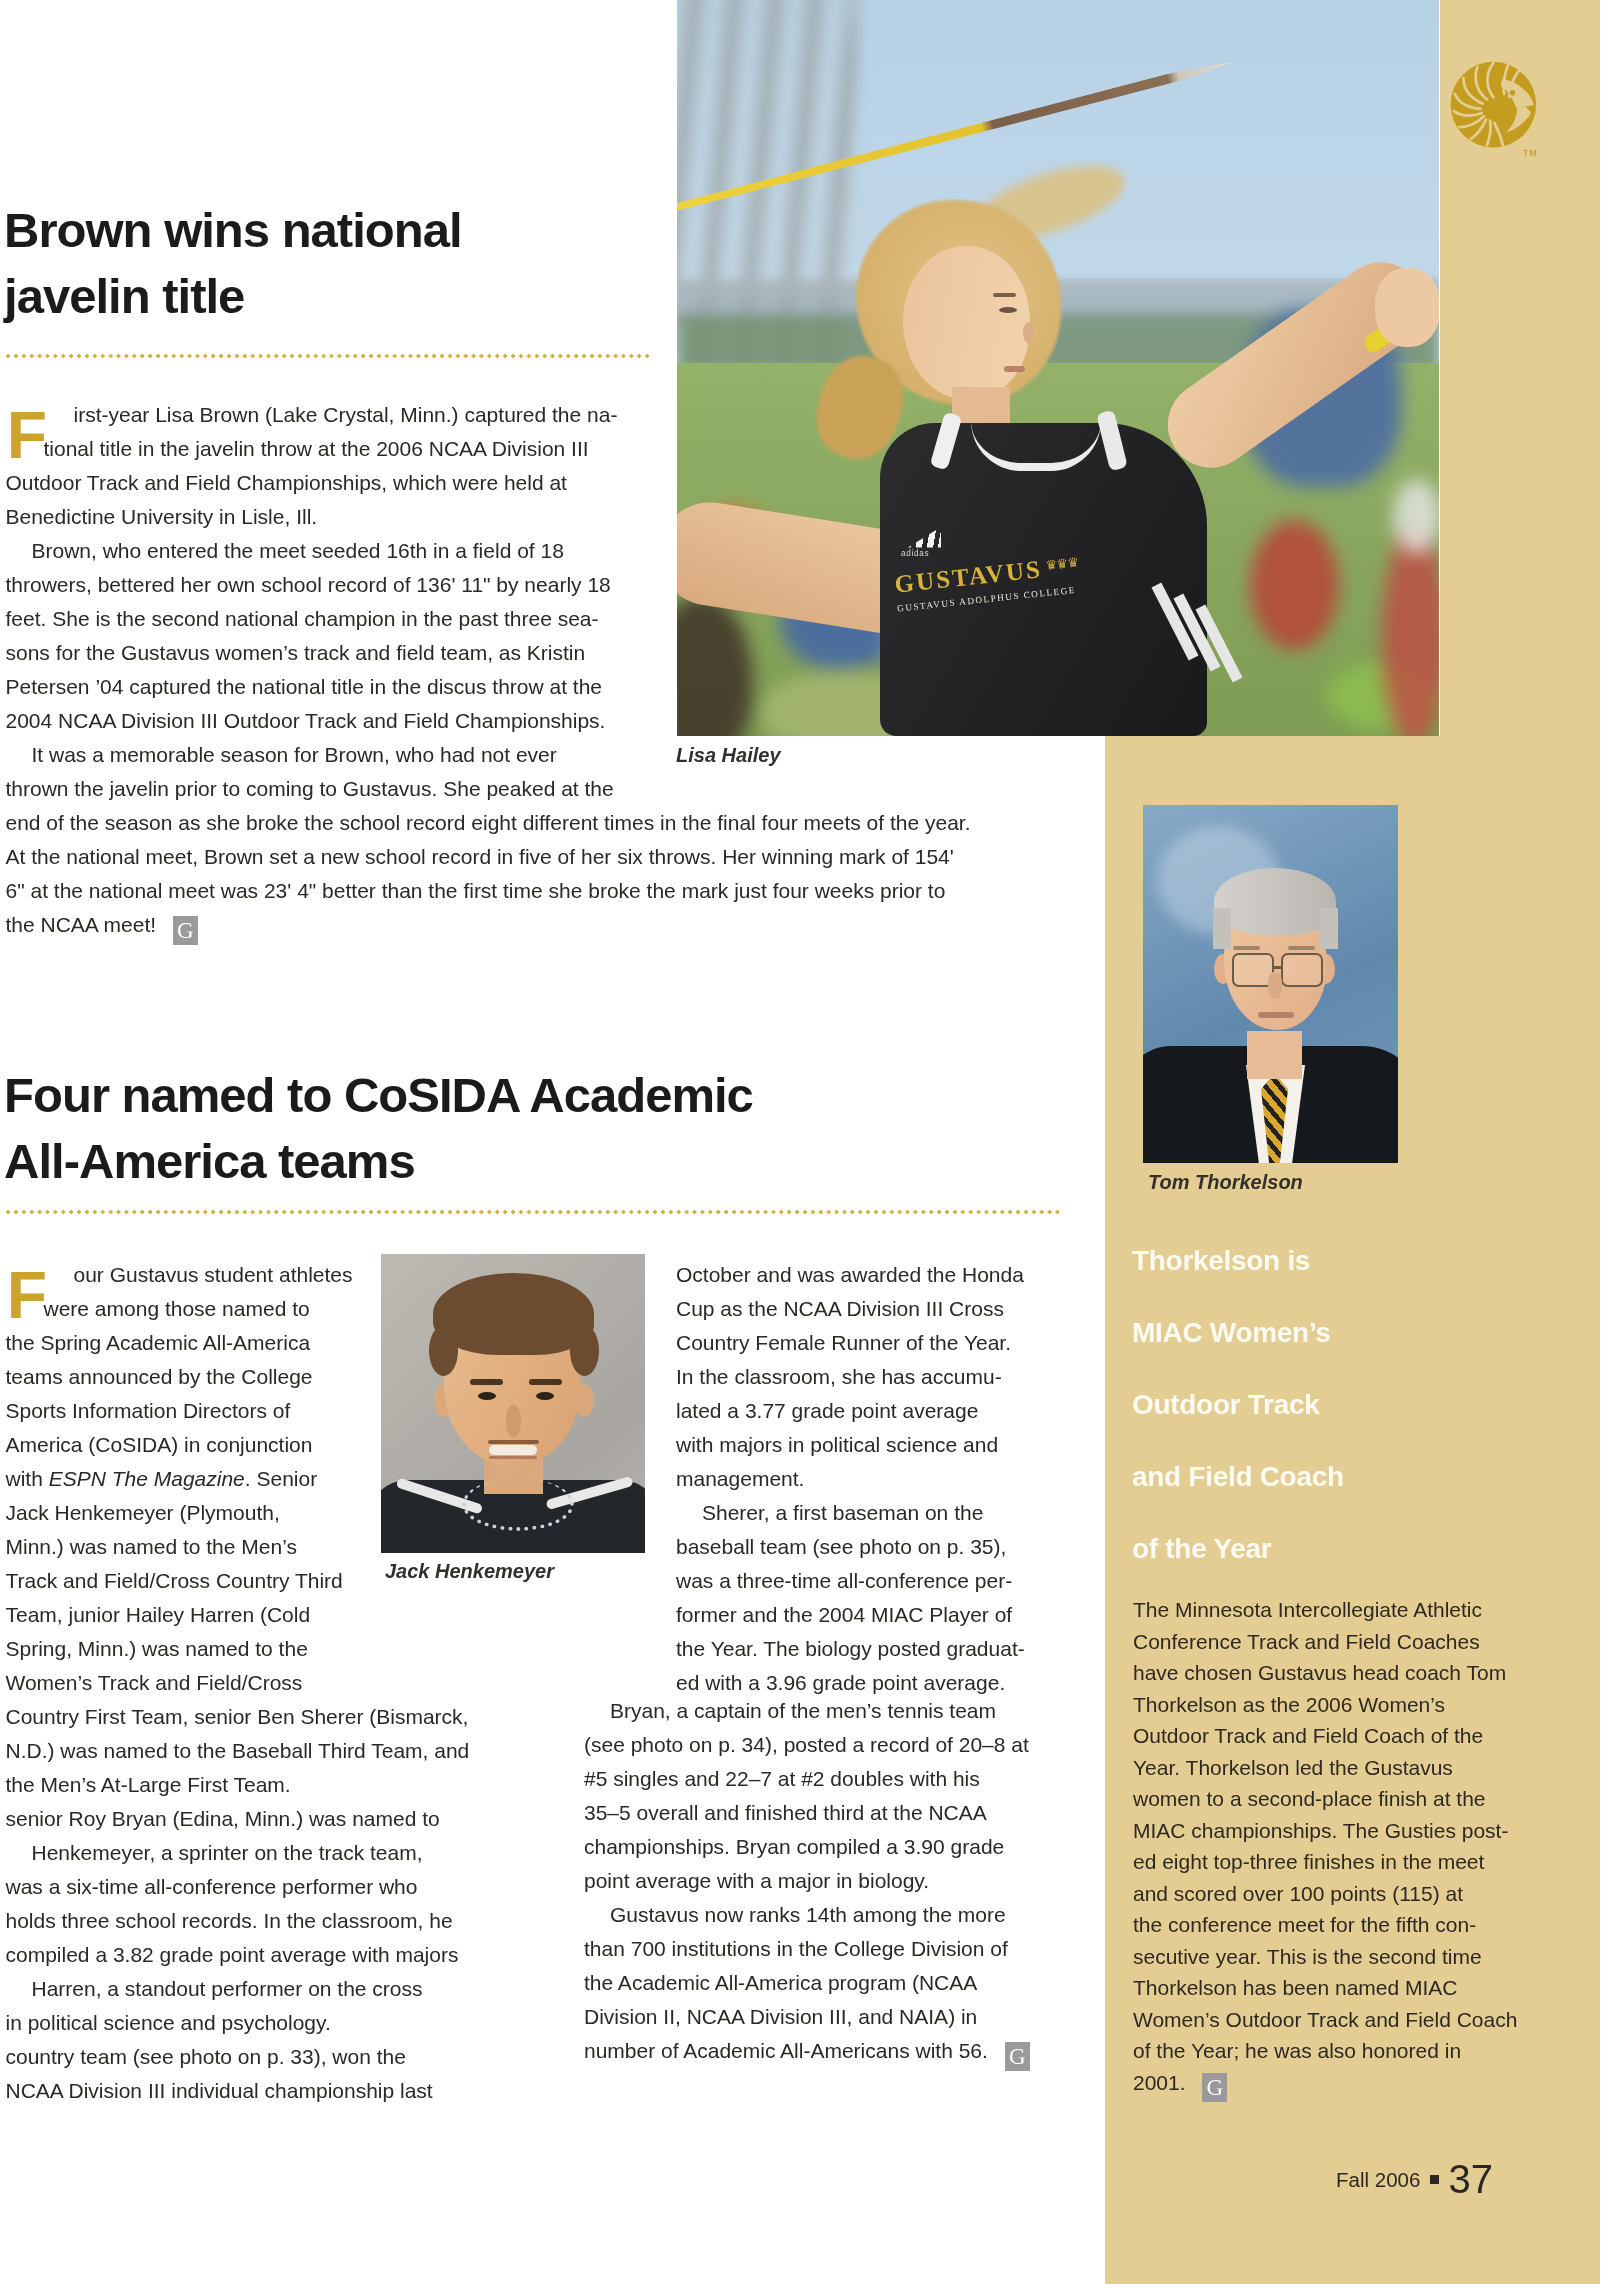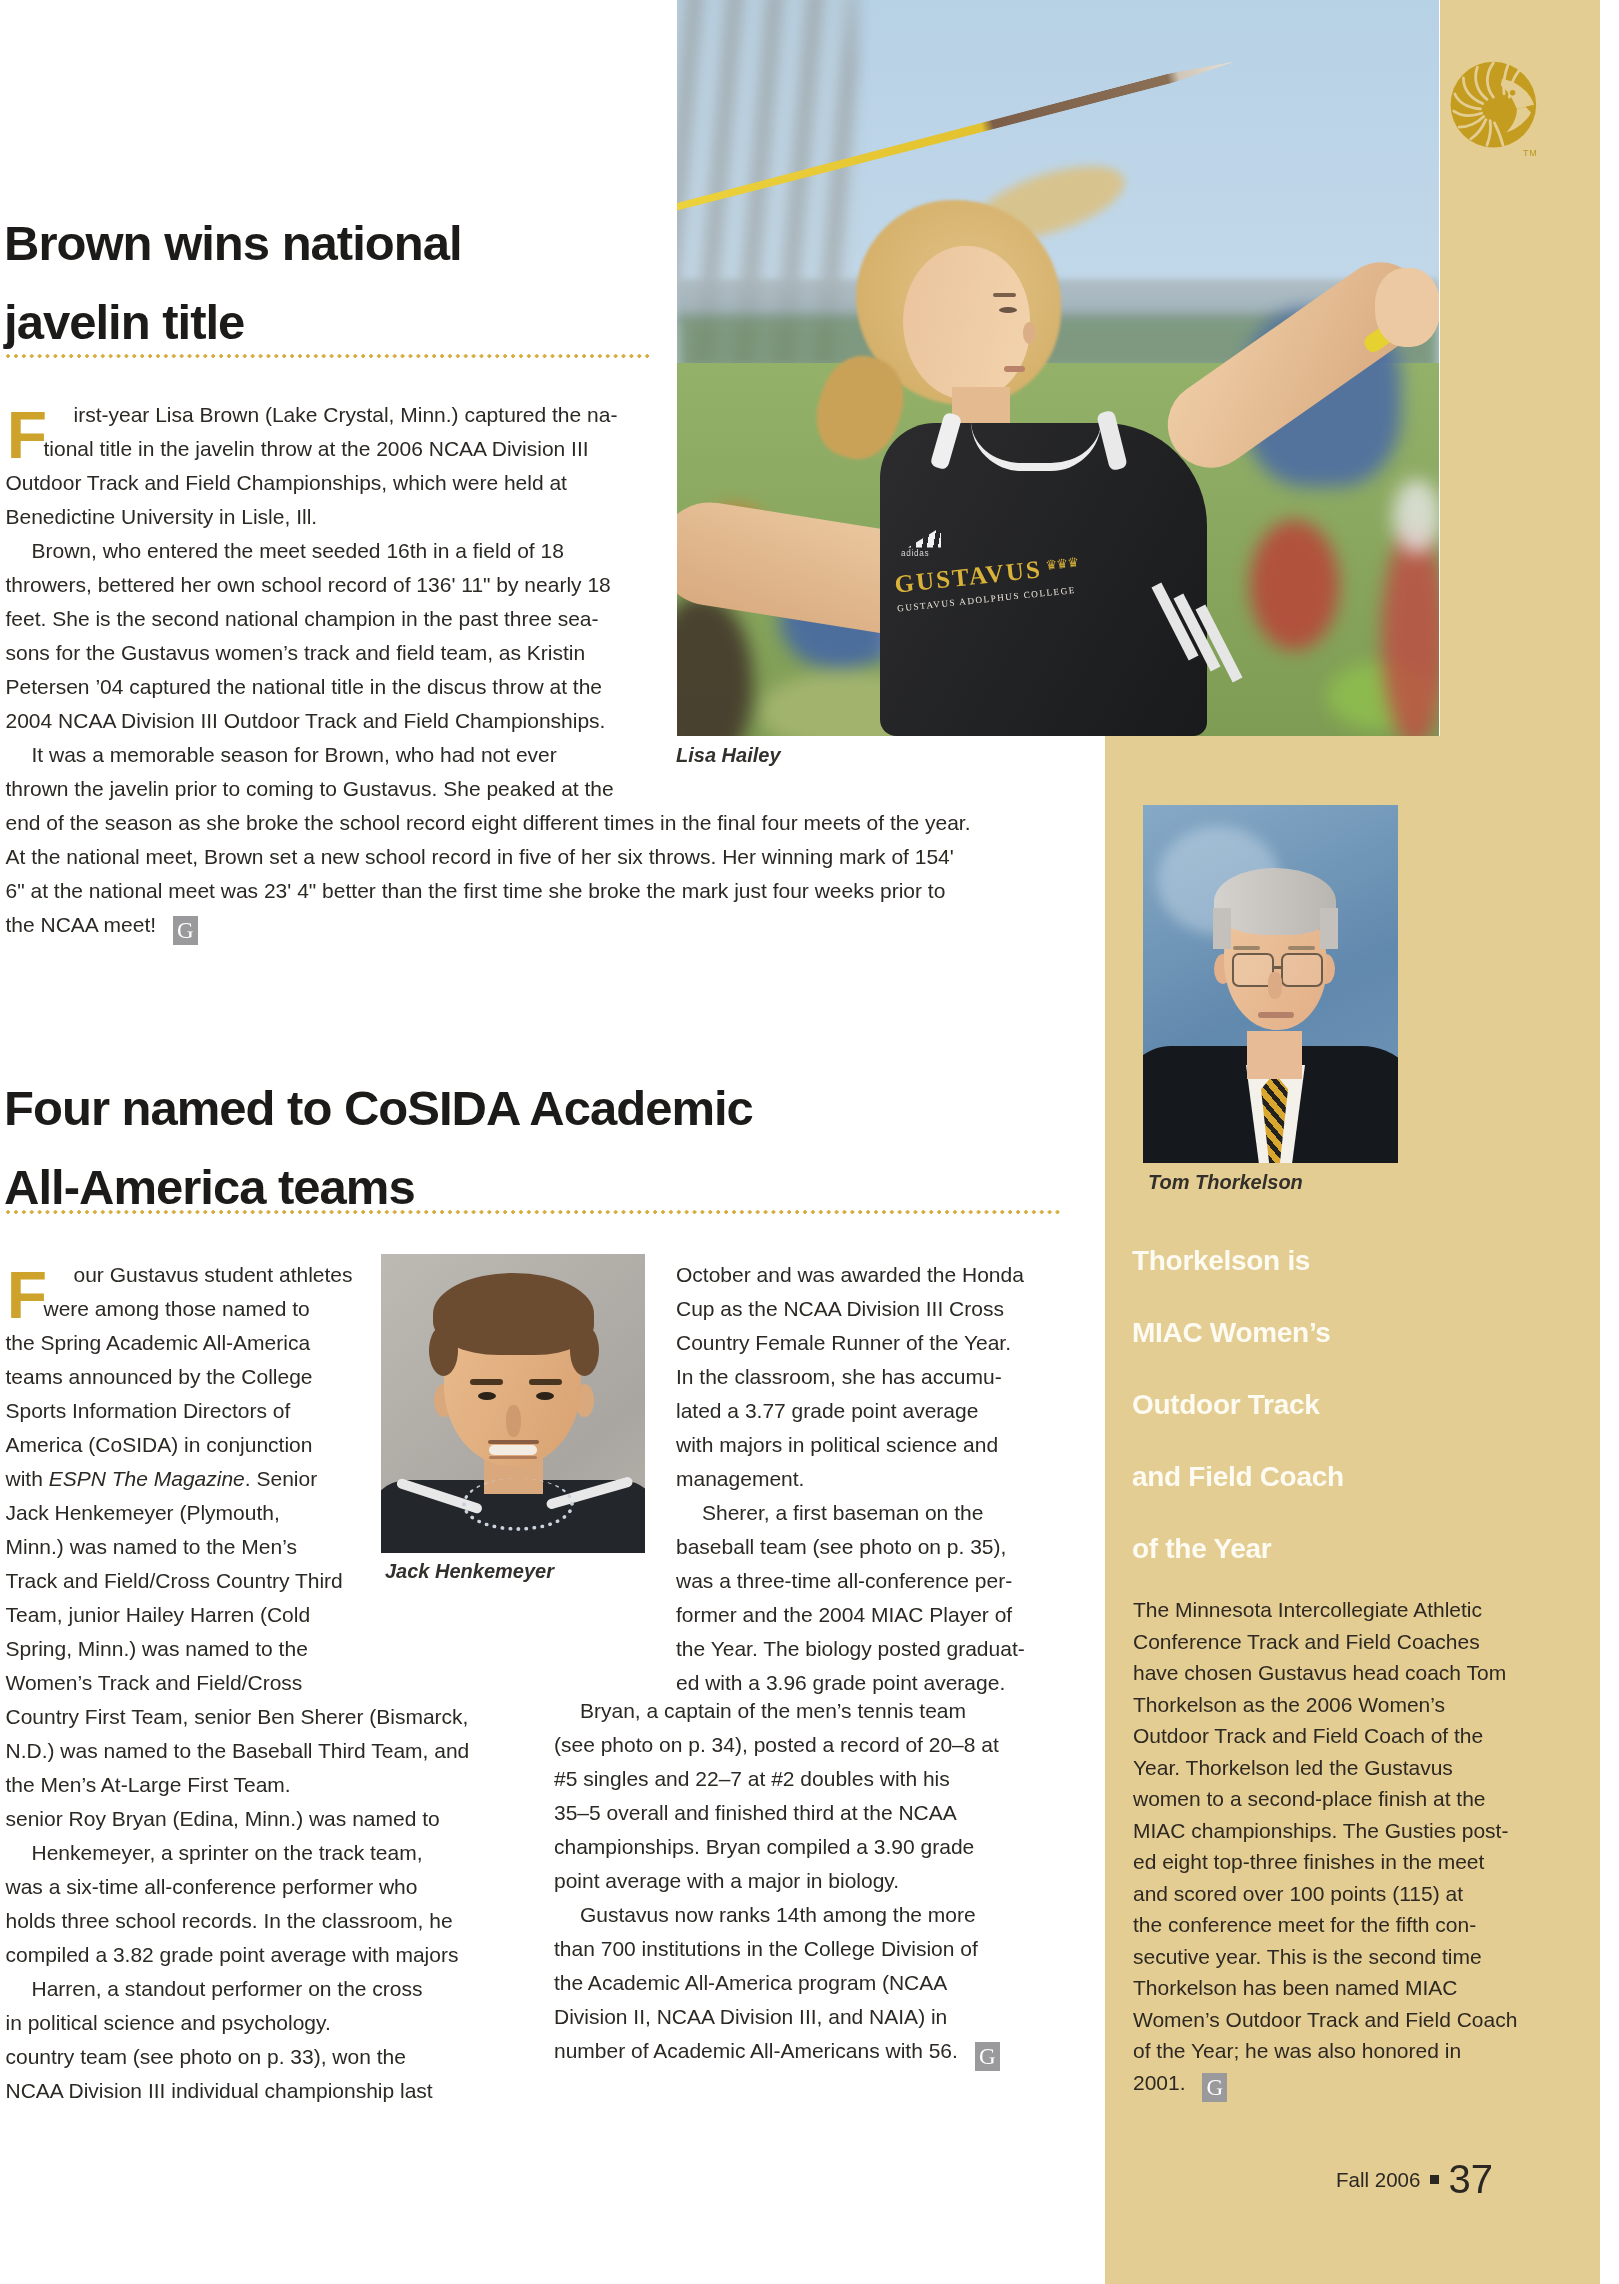--- a/index.html
+++ b/index.html
@@ -6,21 +6,21 @@
   .page{position:relative;width:1600px;height:2284px;background:#ffffff;overflow:hidden;
         font-family:"Liberation Sans",sans-serif;color:#2a2723;}
   .abs{position:absolute;}
 
   
   .tan-strip{left:1440px;top:0;width:180px;height:739px;background:#e4cd92;}
   .tan-panel{left:1105px;top:736px;width:515px;height:1548px;background:#e4cd92;}
 
   
   .headline{font-size:49px;line-height:66px;font-weight:700;letter-spacing:-1px;color:#1d1b19;}
-  .headline .tline{white-space:nowrap;margin-top:13px;}
+  .headline .tline{white-space:nowrap;}
 
   
   .dotted{height:4.1px;background-image:radial-gradient(circle at 2.1px 2.1px,#d4ad3c 1.6px,rgba(0,0,0,0) 2px);
           background-size:7.9px 4.1px;background-repeat:repeat-x;}
 
   
   .bodycol{font-size:21px;line-height:34px;color:#2c2823;}
   .a1-lines{line-height:34px;}
   .sb-body{line-height:31.5px;color:#2d2922;}
   .tline{white-space:nowrap;}
@@ -276,21 +276,21 @@
       <div class="tline">lated a 3.77 grade point average</div>
       <div class="tline">with majors in political science and</div>
       <div class="tline">management.</div>
       <div class="tline ind">Sherer, a first baseman on the</div>
       <div class="tline">baseball team (see photo on p. 35),</div>
       <div class="tline">was a three-time all-conference per-</div>
       <div class="tline">former and the 2004 MIAC Player of</div>
       <div class="tline">the Year. The biology posted graduat-</div>
       <div class="tline">ed with a 3.96 grade point average.</div>
     </div>
-  <div class="abs bodycol" style="left:554px;top:1694px;">
+  <div class="abs bodycol" style="left:584px;top:1694px;">
       <div class="tline ind">Bryan, a captain of the men’s tennis team</div>
       <div class="tline">(see photo on p. 34), posted a record of 20–8 at</div>
       <div class="tline">#5 singles and 22–7 at #2 doubles with his</div>
       <div class="tline">35–5 overall and finished third at the NCAA</div>
       <div class="tline">championships. Bryan compiled a 3.90 grade</div>
       <div class="tline">point average with a major in biology.</div>
       <div class="tline ind">Gustavus now ranks 14th among the more</div>
       <div class="tline">than 700 institutions in the College Division of</div>
       <div class="tline">the Academic All-America program (NCAA</div>
       <div class="tline">Division II, NCAA Division III, and NAIA) in</div>

